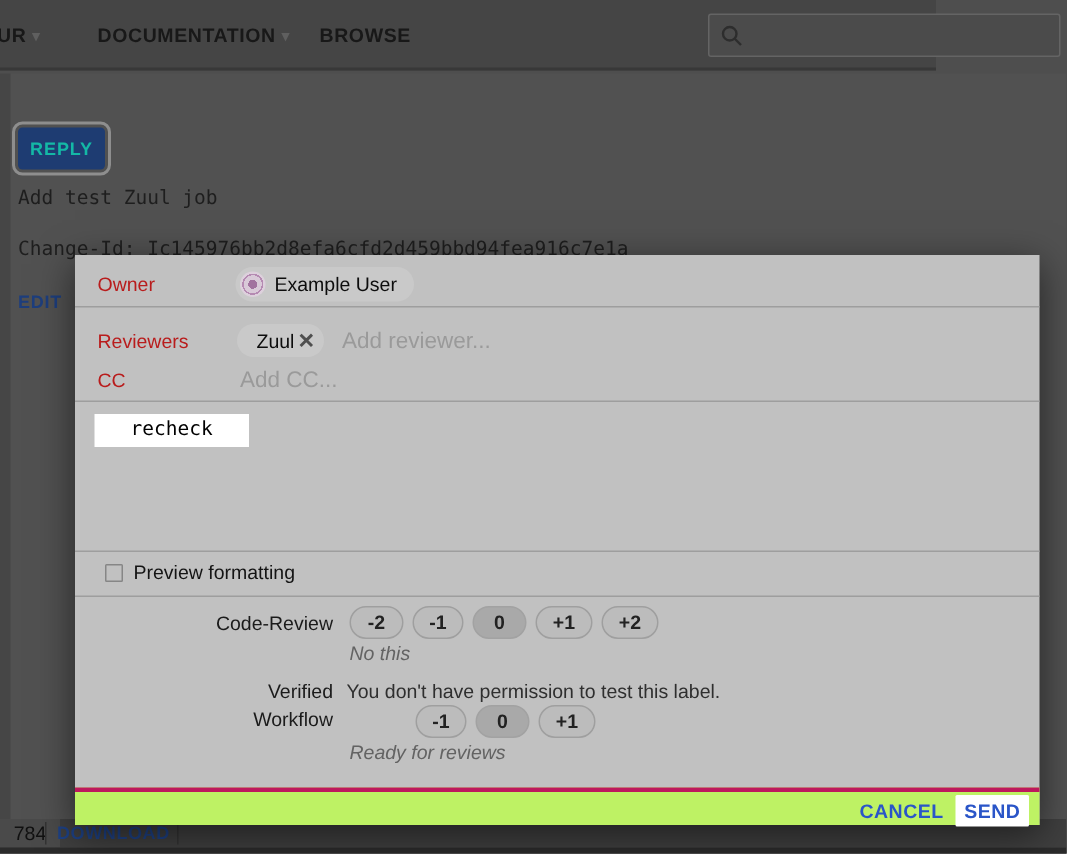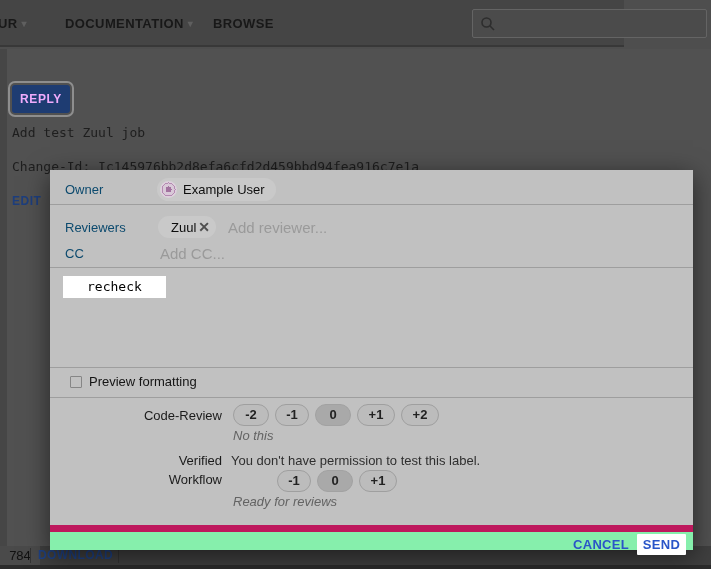--- a/index.html
+++ b/index.html
@@ -27,21 +27,21 @@
   .search-box svg { position:absolute; left:7px; top:6px; }
   .search-input {
     position:absolute; left:28px; top:1px; width:200px; height:25px;
     background:transparent; border:none; outline:none; color:#1d1d1d; font-size:13px;
   }
   
   .content { position:absolute; left:0; top:49px; width:711px; height:497px; background:#515151; z-index:1; }
   .left-strip { position:absolute; left:0; top:0; width:7px; height:497px; background:#464646; }
   .reply-btn {
     position:absolute; left:12px; top:36px; width:58px; height:28px;
-    background:#1e3c72; color:#f0abfc; font-family:"Liberation Sans",sans-serif;
+    background:#1e3c72; color:#14b8a6; font-family:"Liberation Sans",sans-serif;
     font-size:12px; font-weight:bold; letter-spacing:.6px; border:none; border-radius:3px;
     outline:2px solid #8e8e8e; outline-offset:2px; cursor:pointer;
   }
   .commit-msg {
     position:absolute; left:12px; top:75px;
     font-family:"DejaVu Sans Mono", monospace; font-size:13px; line-height:17px;
     color:#1e1e1e; white-space:pre;
   }
   .edit-link {
     position:absolute; left:12px; top:145px; font-size:12px; font-weight:bold;
@@ -59,21 +59,21 @@
     position:absolute; top:0; line-height:19px; color:#1e4184; font-weight:bold;
     font-size:12px; letter-spacing:.4px; cursor:pointer; text-decoration:none; white-space:nowrap;
   }
   .bb-link.sentence { font-size:13px; letter-spacing:0; }
   
   .dialog {
     position:absolute; left:50px; top:170px; width:643px; height:380px;
     background:#c1c1c1; z-index:10; box-shadow:0 6px 24px rgba(0,0,0,.55);
   }
   .divider { position:absolute; left:0; width:643px; height:1px; background:#9e9e9e; }
-  .row-label { position:absolute; left:15px; font-size:13px; color:#0c4a6e; }
+  .row-label { position:absolute; left:15px; font-size:13px; color:#b91c1c; }
   .chip {
     position:absolute; height:23px; border-radius:12px; background:#c9c9c9;
     display:flex; align-items:center; font-size:13px; color:#0d0d0d; white-space:nowrap;
   }
   .avatar {
     width:17px; height:17px; border-radius:50%; margin:0 6px 0 3px;
     background:radial-gradient(circle at 50% 50%, #a2729f 0 3px, #d9c9d8 3px 6px, #b58ab2 6px 7px, #ddd0dc 7px);
     display:inline-block; flex:0 0 auto;
   }
   .chip-x { font-size:14px; font-weight:bold; color:#4f4f4f; margin-left:2px; cursor:pointer; }
@@ -99,21 +99,21 @@
     height:22px; border-radius:11px; background:#bcbcbc; border:1px solid #9f9f9f;
     font-size:13px; font-weight:bold; color:#222; text-align:center; line-height:20px; cursor:pointer;
     padding:0; font-family:"Liberation Sans",sans-serif;
   }
   .vote.w36{width:36px}.vote.w34{width:34px}.vote.w38{width:38px}
   .vote.selected { background:#a9a9a9; border-color:#a2a2a2; }
   .score-note { position:absolute; left:183px; font-style:italic; font-size:13px; color:#636363; }
   .permission-text { position:absolute; left:181px; font-size:13px; color:#2f2f2f; }
   .dialog-footer {
     position:absolute; left:0; top:355px; width:643px; height:25px;
-    border-top:7px solid #be185d; background:#86efac;
+    border-top:3px solid #be185d; background:#bef264;
   }
   .cancel-btn {
     position:absolute; right:64px; top:5px; font-size:13px; font-weight:bold;
     letter-spacing:.3px; color:#2a55c8; background:transparent; border:none; cursor:pointer;
     font-family:"Liberation Sans",sans-serif;
   }
   .send-btn {
     position:absolute; right:7px; top:2px; width:49px; height:21px; background:#ffffff;
     color:#2a55c8; font-size:13px; font-weight:bold; letter-spacing:.3px; border:none;
     cursor:pointer; border-radius:1px; font-family:"Liberation Sans",sans-serif;

